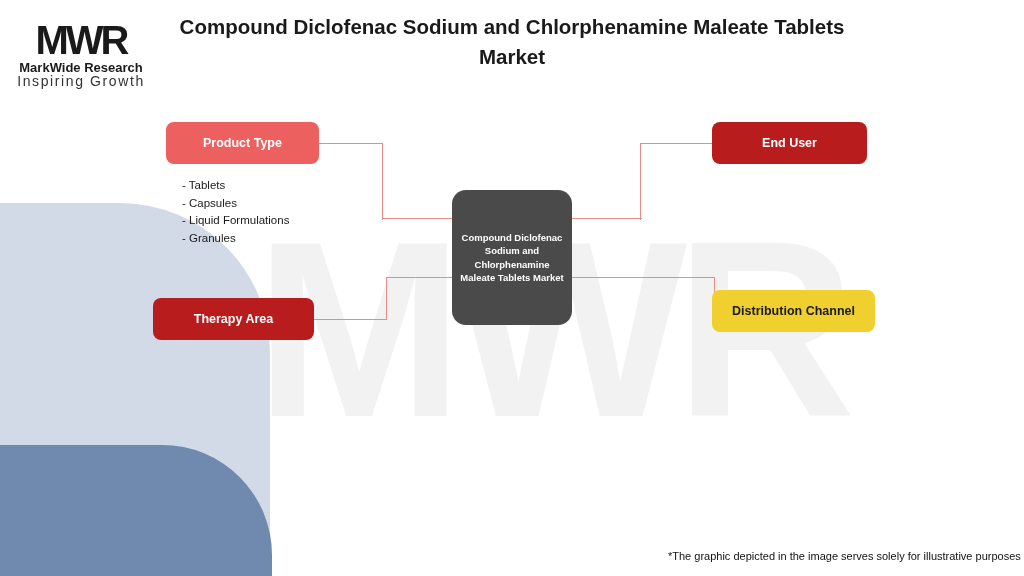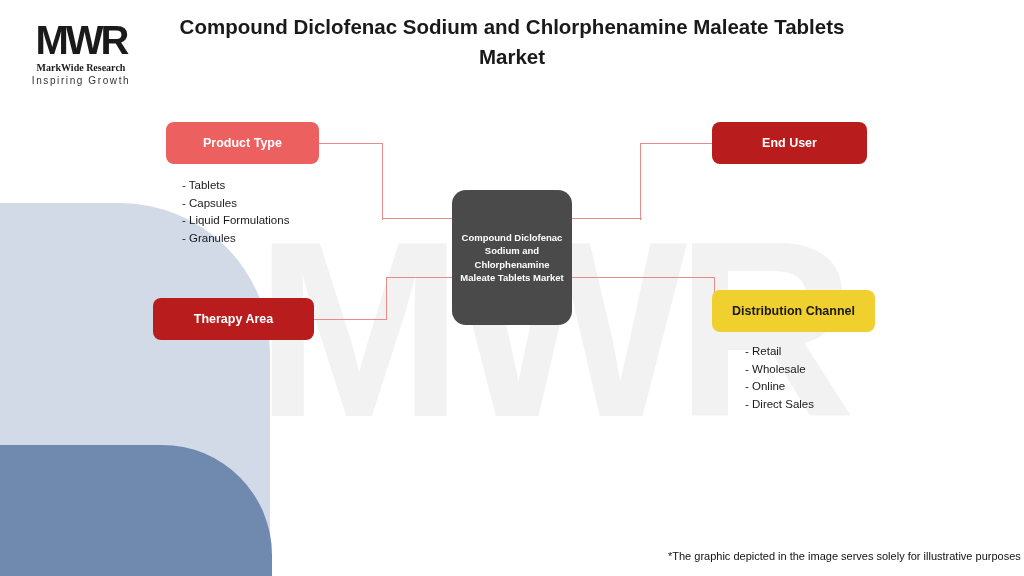--- a/index.html
+++ b/index.html
@@ -71,28 +71,27 @@
   }
   .logo-mark {
     font-size: 40px;
     font-weight: bold;
     color: #1a1a1a;
     letter-spacing: -3px;
     line-height: 40px;
     font-family: "Liberation Sans", sans-serif;
   }
   .logo-name {
-    font-size: 10px;
+    font-size: 13px;
     font-weight: bold;
     color: #1a1a1a;
     line-height: 15px;
-    font-family: Liberation Serif, serif;
   }
   .logo-tag {
-    font-size: 10px;
+    font-size: 14px;
     color: #333333;
     letter-spacing: 1.6px;
     line-height: 12px;
   }
 
   
   .title {
     position: absolute;
     left: 152px;
     top: 12px;
@@ -281,20 +280,16 @@
   <div class="cat-items" id="items-product" style="white-space: pre-line;">- Tablets
 - Capsules
 - Liquid Formulations
 - Granules</div>
 
   <div class="cat-box" id="box-therapy">Therapy Area</div>
 
   <div class="cat-box" id="box-enduser">End User</div>
 
   <div class="cat-box" id="box-channel">Distribution Channel</div>
-  <div class="cat-items" id="items-channel" style="white-space: pre-line;">- Retail
-- Wholesale
-- Online
-- Direct Sales</div>
 
   <div class="disclaimer">*The graphic depicted in the image serves solely for illustrative purposes</div>
 
 </div>
 
 </body></html>

